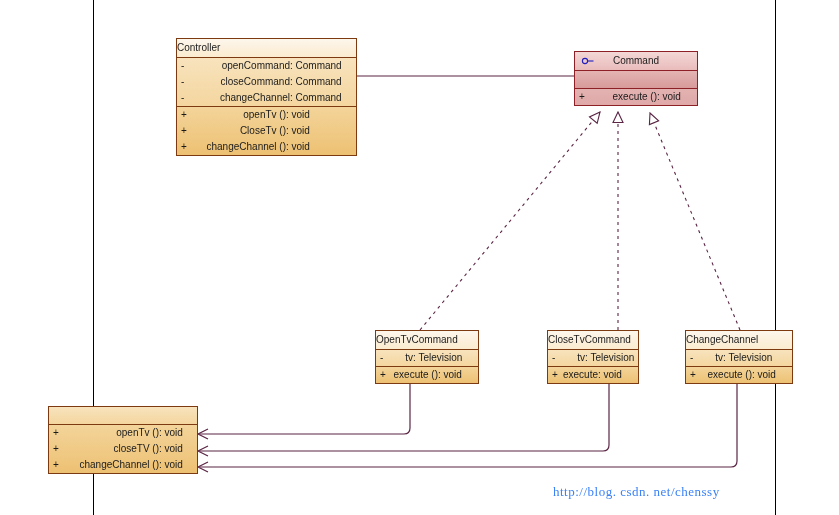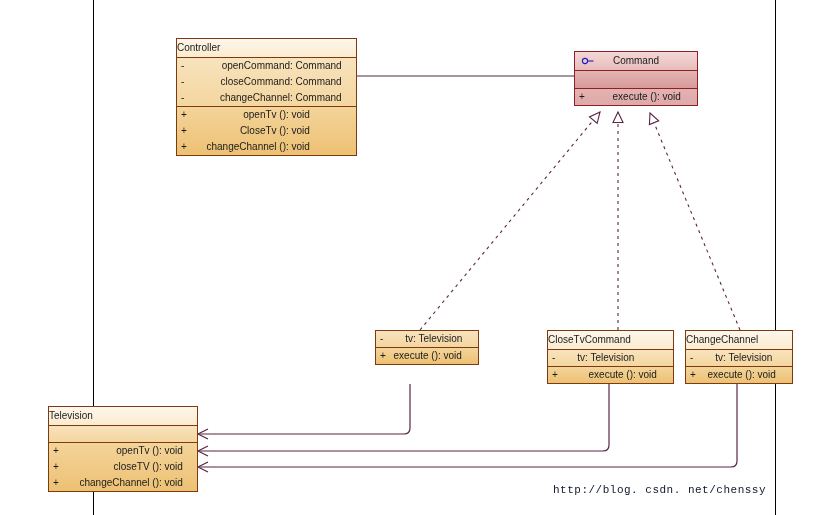--- a/index.html
+++ b/index.html
@@ -100,24 +100,24 @@
     transform: translateY(-50%);
     width: 14px;
     height: 8px;
   }
 
   
   .watermark {
     position: absolute;
     left: 553px;
     top: 484px;
-    font-family: Liberation Mono, monospace;
-    font-size: 11px;
+    font-family: Liberation Serif, serif;
+    font-size: 13px;
     letter-spacing: 0.5px;
-    color: #0f172a;
+    color: #3b82f6;
     white-space: nowrap;
     user-select: none;
   }
 </style>
 </head>
 <body>
 
 <div id="canvas">
 
   <div class="page-rule" style="left:93px;"></div>
@@ -220,37 +220,40 @@
     <div class="compartment c-ops">
       <div class="member">
         <span class="vis">+</span>
         <span class="mname">execute ()</span>
         <span class="mtype" style="width:36px;">: void</span>
       </div>
     </div>
   </div>
 
   <div class="uml-class tan" style="left:375px; top:330px; width:104px;">
+    <div class="compartment c-title">
+      <div class="cls-title">OpenTvCommand</div>
+    </div>
     <div class="compartment c-attrs">
       <div class="member">
         <span class="vis">-</span>
         <span class="mname" style="flex:0 0 22px;">tv</span>
         <span class="mtype">: Television</span>
       </div>
     </div>
     <div class="compartment c-ops">
       <div class="member">
         <span class="vis">+</span>
         <span class="mname">execute ()</span>
         <span class="mtype" style="width:36px;">: void</span>
       </div>
     </div>
   </div>
 
-  <div class="uml-class tan" style="left:547px; top:330px; width:127px;">
+  <div class="uml-class tan" style="left:547px; top:330px; width:92px;">
     <div class="compartment c-title">
       <div class="cls-title">CloseTvCommand</div>
     </div>
     <div class="compartment c-attrs">
       <div class="member">
         <span class="vis">-</span>
         <span class="mname" style="flex:0 0 22px;">tv</span>
         <span class="mtype">: Television</span>
       </div>
     </div>
@@ -277,23 +280,20 @@
     <div class="compartment c-ops">
       <div class="member">
         <span class="vis">+</span>
         <span class="mname">execute ()</span>
         <span class="mtype" style="width:36px;">: void</span>
       </div>
     </div>
   </div>
 
   <div class="uml-class tan" style="left:48px; top:406px; width:150px;">
-    <div class="compartment c-title">
-      <div class="cls-title">Television</div>
-    </div>
     <div class="compartment c-attrs" style="height:17px;"></div>
     <div class="compartment c-ops">
       <div class="member">
         <span class="vis">+</span>
         <span class="mname">openTv ()</span>
         <span class="mtype" style="width:34px;">: void</span>
       </div>
       <div class="member">
         <span class="vis">+</span>
         <span class="mname">closeTV ()</span>

